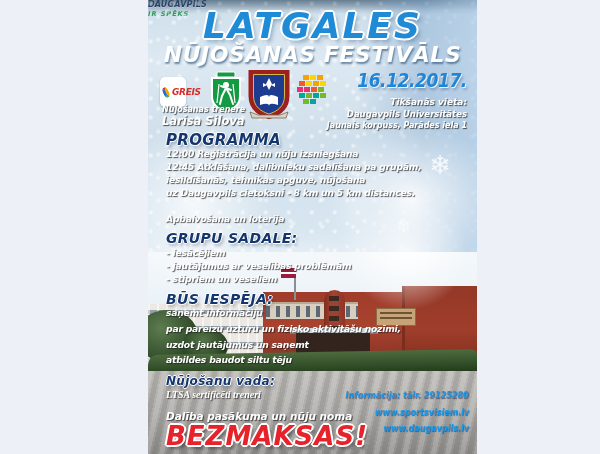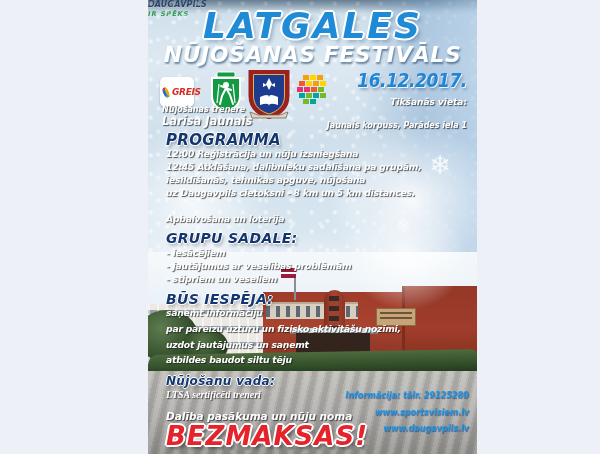--- a/index.html
+++ b/index.html
@@ -103,21 +103,21 @@
   .contact{right:8px;text-align:right;font-size:8.5px;color:#1a97e6;
       text-shadow:.6px 1px 1px rgba(20,30,80,.55);transform:scaleX(.95);transform-origin:right;}
   .ct0{top:390px;} .ct1{top:407px;} .ct2{top:423px;}
 
   
   .trainer-1{left:14px;top:105px;font-size:8px;}
   .trainer-2{left:14px;top:114px;font-size:11.5px;}
 
   
   .logo{position:absolute;z-index:5;}
-  .greis{left:12px;top:77px;width:34px;height:30px;background:#fff;border-radius:5px;
+  .greis{left:12px;top:77px;width:26px;height:30px;background:#fff;border-radius:5px;
       box-shadow:0 1px 2px rgba(0,40,80,.35);display:flex;align-items:center;padding:0 3px;box-sizing:border-box;}
   .greis-arc{width:11px;height:11px;border-radius:50%;border:3px solid #1d70c8;
       border-top-color:#e23227;border-right-color:#f7a600;border-bottom-color:#35b44a;
       transform:rotate(-25deg);box-sizing:border-box;}
   .greis-text{font-weight:bold;font-style:italic;font-size:9px;color:#d92b23;margin-left:3px;letter-spacing:-.3px;}
   .l-green{left:61px;top:71px;}
   .l-crest{left:99px;top:70px;}
   .l-mosaic{left:147px;top:75px;}
   .dp-text{left:183px;top:76px;z-index:5;font-style:italic;font-weight:bold;}
   .dp-name{font-size:8px;color:#1d3c6e;letter-spacing:.2px;text-shadow:0 1px 1px rgba(255,255,255,.7);}
@@ -203,24 +203,25 @@
           <rect x="15" y="24" width="6" height="5" fill="#00a79d"></rect>
       </svg>
     </div>
 
     <div class="dp-text">
       <div class="dp-name">DAUGAVPILS</div>
       <div class="dp-tag">IR SPĒKS</div>
     </div>
 
     <p class="txt white trainer-1">Nūjošanas trenere</p>
-    <p class="txt white trainer-2">Larisa Jaunais</p>
+    <p class="txt white trainer-2">Larisa Silova</p>
 
     <p class="txt date">16.12.2017.</p>
     <p class="txt white venue-label">Tikšanās vieta:</p>
+    <p class="txt white venue-1">Daugavpils Universitātes</p>
     <p class="txt white venue-2">Jaunais korpuss, Parādes iela 1</p>
 
     <p class="txt heading h-prog">PROGRAMMA</p>
     <p class="txt white body-line pl0">12:00 Reģistrācija un nūju izsniegšana</p>
     <p class="txt white body-line pl1">12:45 Atklāšana, dalībnieku sadalīšana pa grupām,</p>
     <p class="txt white body-line pl2">iesildīšanās, tehnikas apguve, nūjošana</p>
     <p class="txt white body-line pl3">uz Daugavpils cietoksni - 8 km un 5 km distances.</p>
     <p class="txt white body-line pl5">Apbalvošana un loterija</p>
 
     <p class="txt heading h-grupu">GRUPU SADALE:</p>

